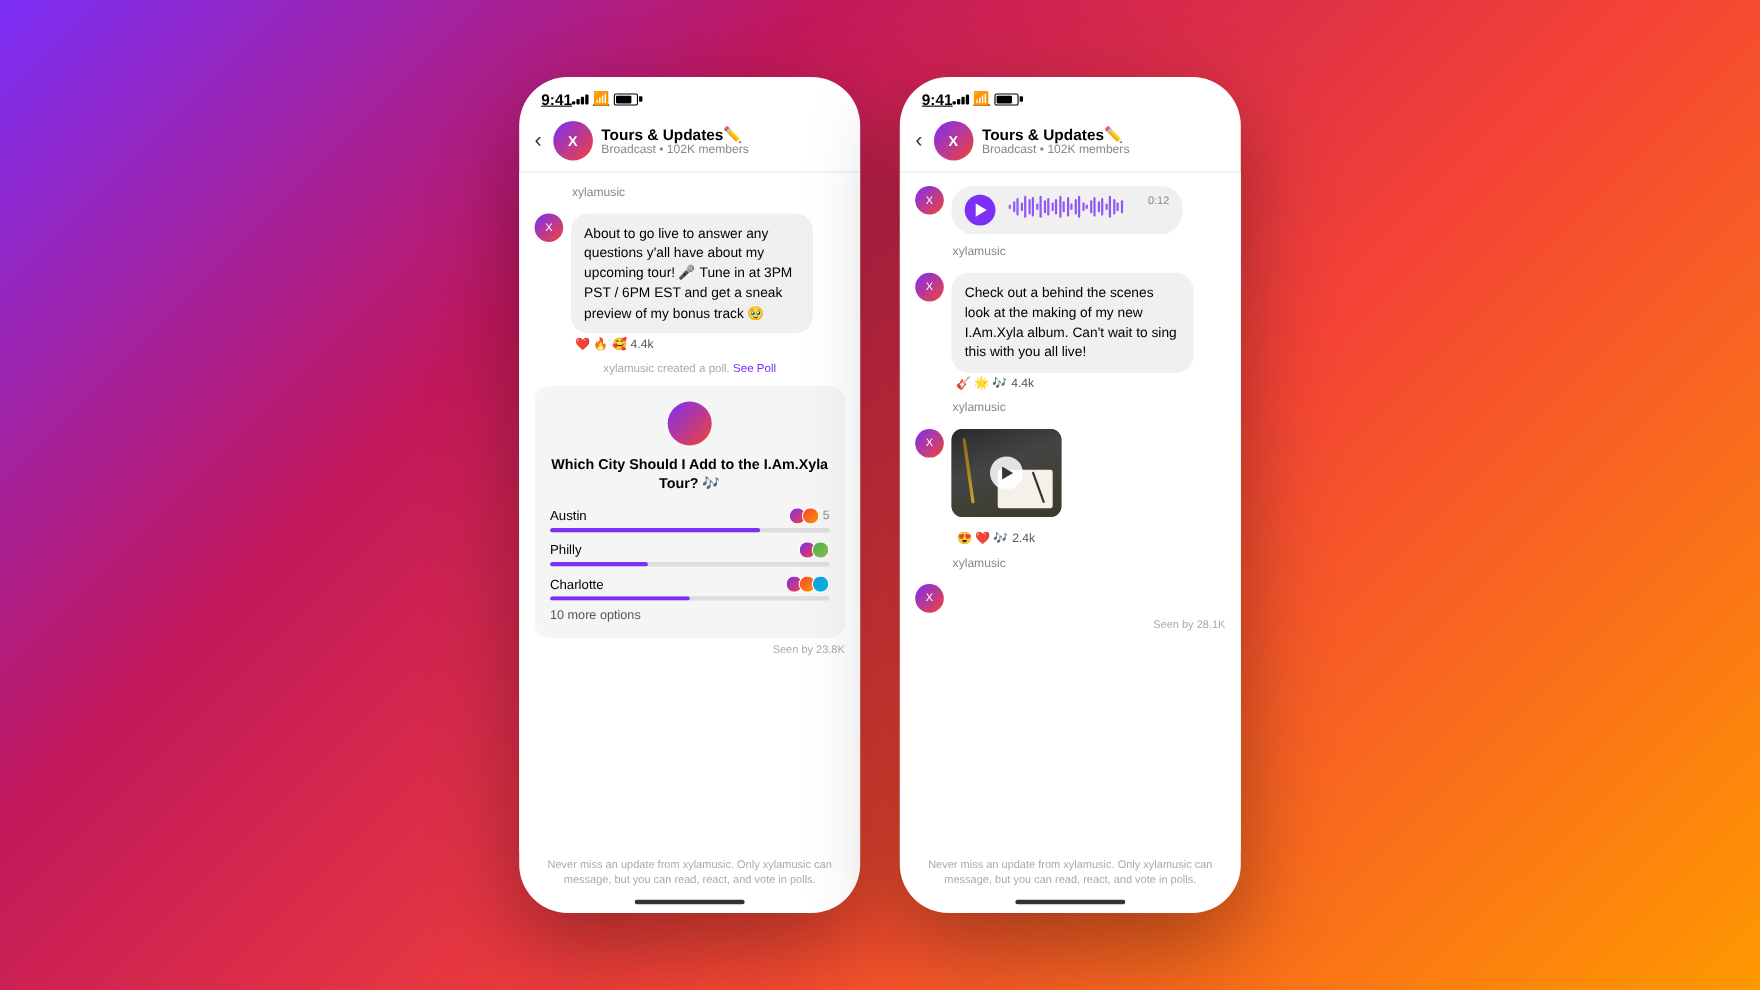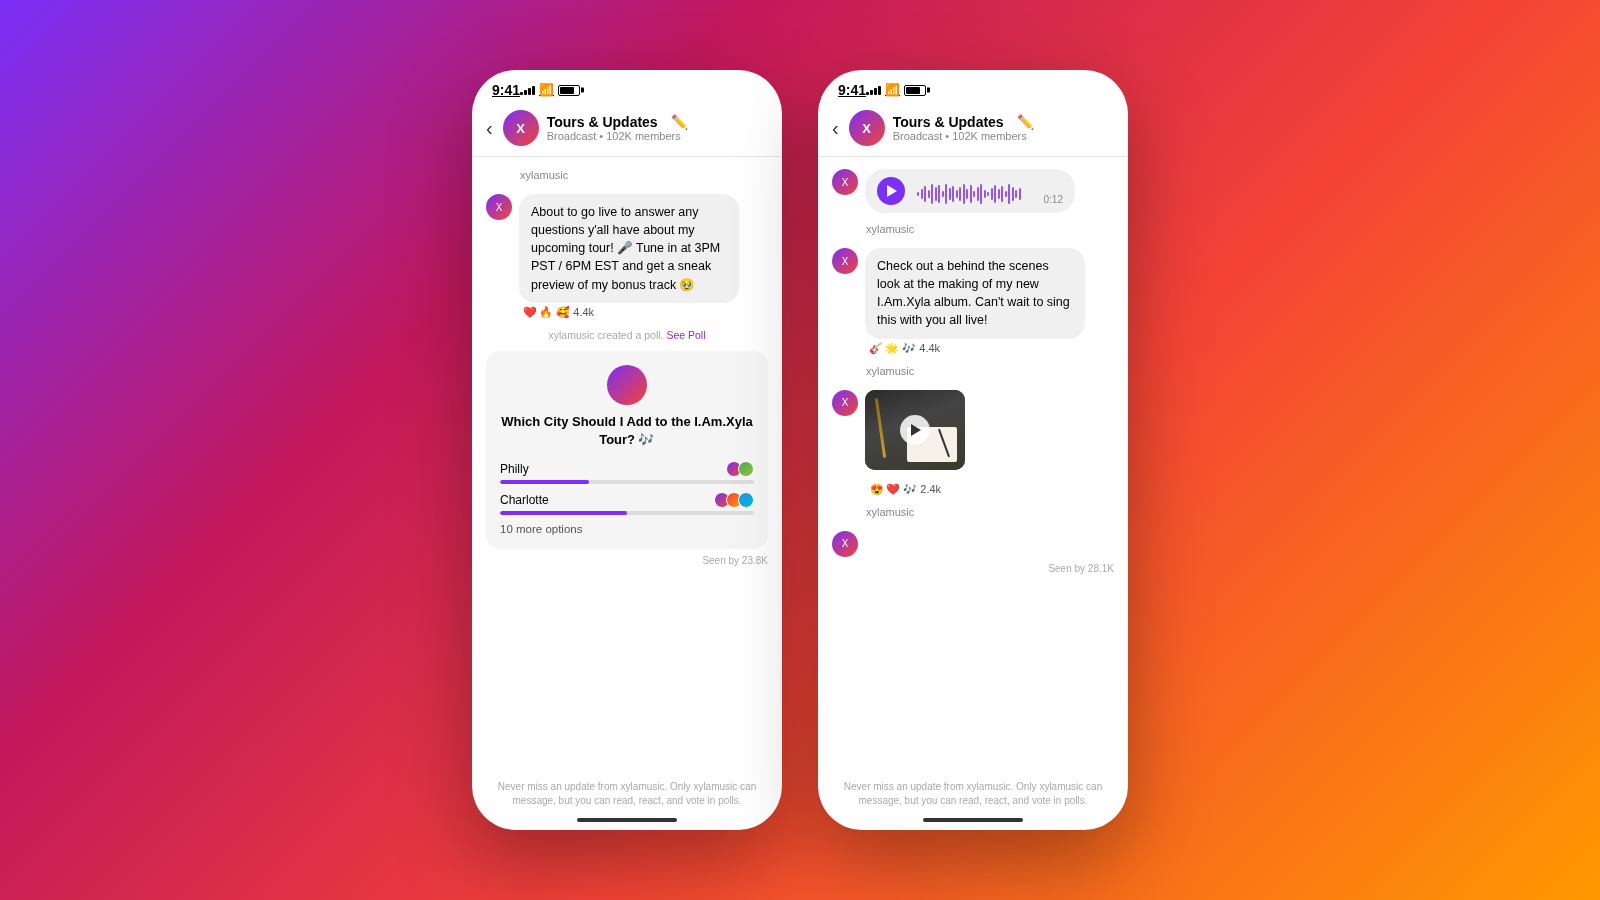--- a/index.html
+++ b/index.html
@@ -96,21 +96,21 @@
       overflow: hidden;
       flex-shrink: 0;
       display: flex;
       align-items: center;
       justify-content: center;
       font-size: 13px;
       color: white;
       font-weight: 600;
     }
     .chat-header-info { flex: 1; }
-    .chat-header-name { font-size: 14px; font-weight: 700; display: flex; align-items: center; gap: 14px; }
+    .chat-header-name { font-size: 14px; font-weight: 700; display: flex; align-items: center; gap: 0; }
     .chat-header-sub { font-size: 11px; color: #888; }
 
     
     .messages {
       flex: 1;
       overflow-y: auto;
       padding: 12px 14px;
       display: flex;
       flex-direction: column;
       gap: 10px;
@@ -267,21 +267,21 @@
     .home-bar {
       width: 100px;
       height: 4px;
       background: #333;
       border-radius: 2px;
     }
 
     
     .audio-msg {
       display: flex;
-      align-items: flex-end;
+      align-items: flex-start;
       gap: 12px;
       background: #f0f0f0;
       border-radius: 20px;
       padding: 8px 12px;
       width: 210px;
     }
     .play-btn {
       width: 28px;
       height: 28px;
       border-radius: 50%;
@@ -428,20 +428,35 @@
       <a>See Poll</a>
     </div>
 
     <div class="poll-card">
       <div class="poll-avatar-center">
         <div class="poll-avatar"></div>
       </div>
       <div class="poll-question">Which City Should I Add to the I.Am.Xyla Tour? 🎶</div>
 
       
+      <div class="poll-option">
+        <div class="poll-option-header">
+          <span class="poll-option-label">Austin</span>
+          <div class="poll-option-meta">
+            <div class="poll-avatars">
+              <div class="poll-mini-avatar"></div>
+              <div class="poll-mini-avatar" style="background:linear-gradient(135deg,#f44336,#ff9800)"></div>
+            </div>
+            <span>5</span>
+          </div>
+        </div>
+        <div class="poll-bar-track">
+          <div class="poll-bar-fill" style="width:75%;"></div>
+        </div>
+      </div>
 
       
       <div class="poll-option">
         <div class="poll-option-header">
           <span class="poll-option-label">Philly</span>
           <div class="poll-option-meta">
             <div class="poll-avatars">
               <div class="poll-mini-avatar"></div>
               <div class="poll-mini-avatar" style="background:linear-gradient(135deg,#4CAF50,#8BC34A)"></div>
             </div>

